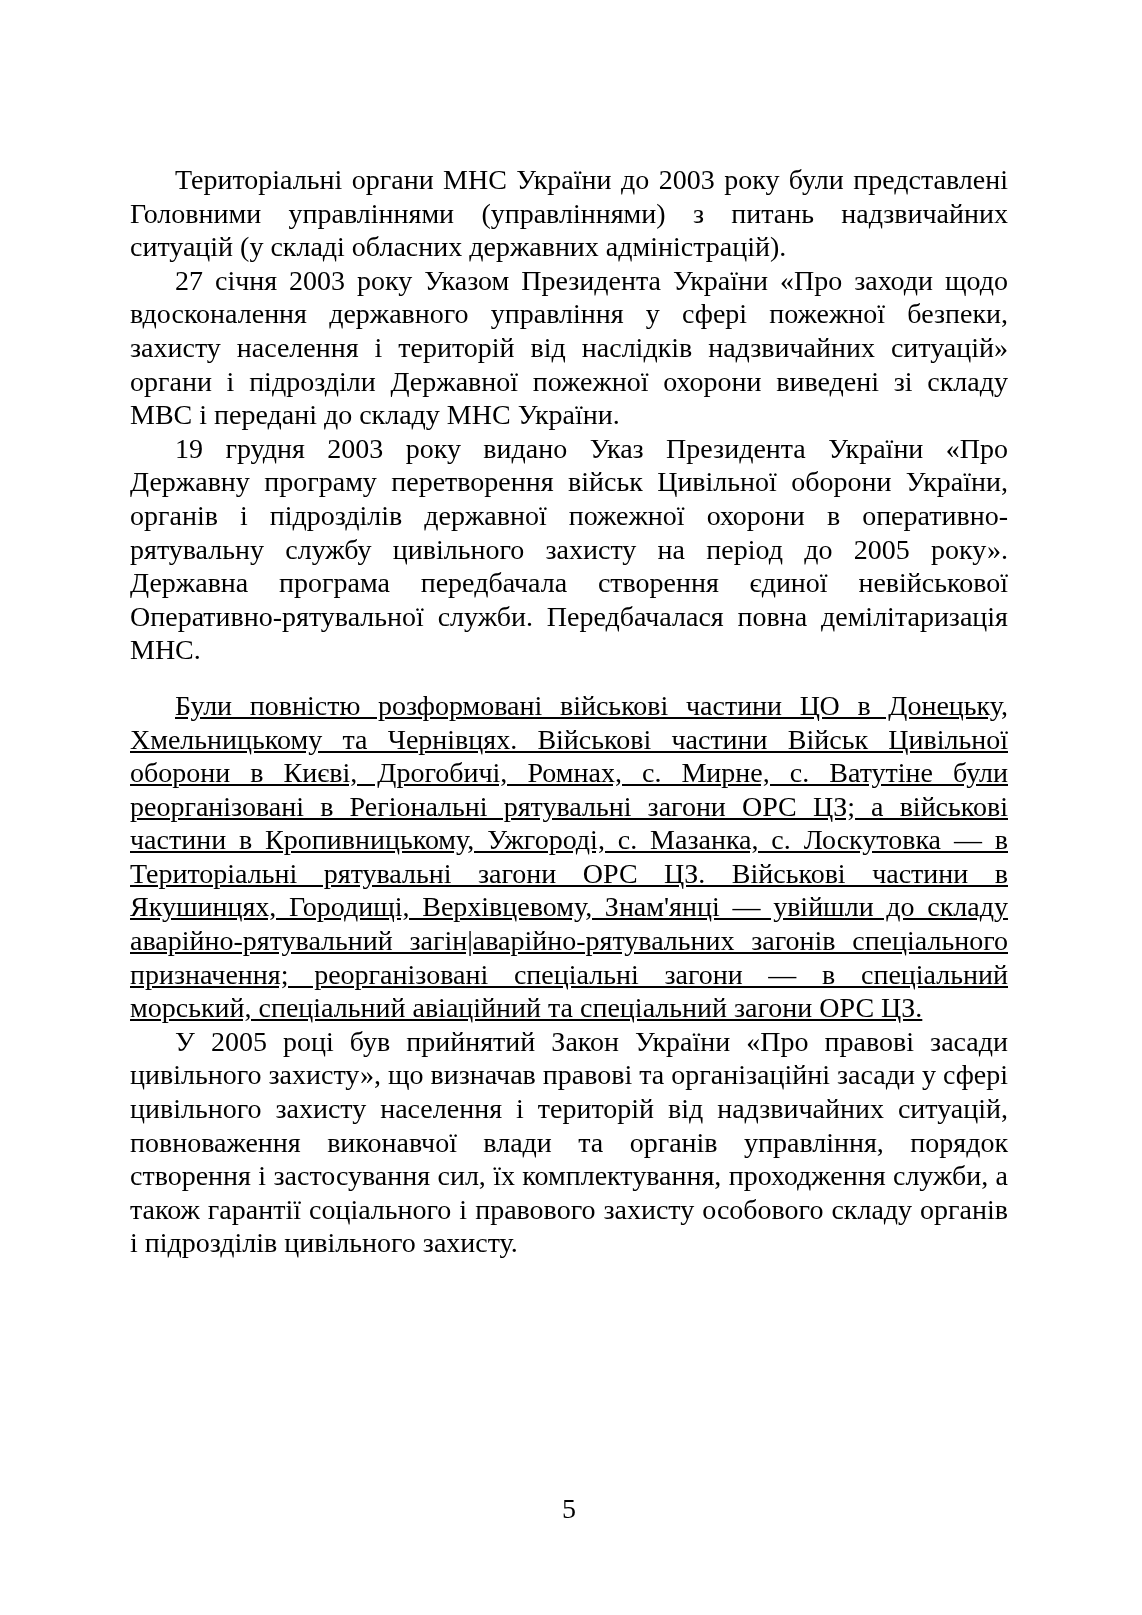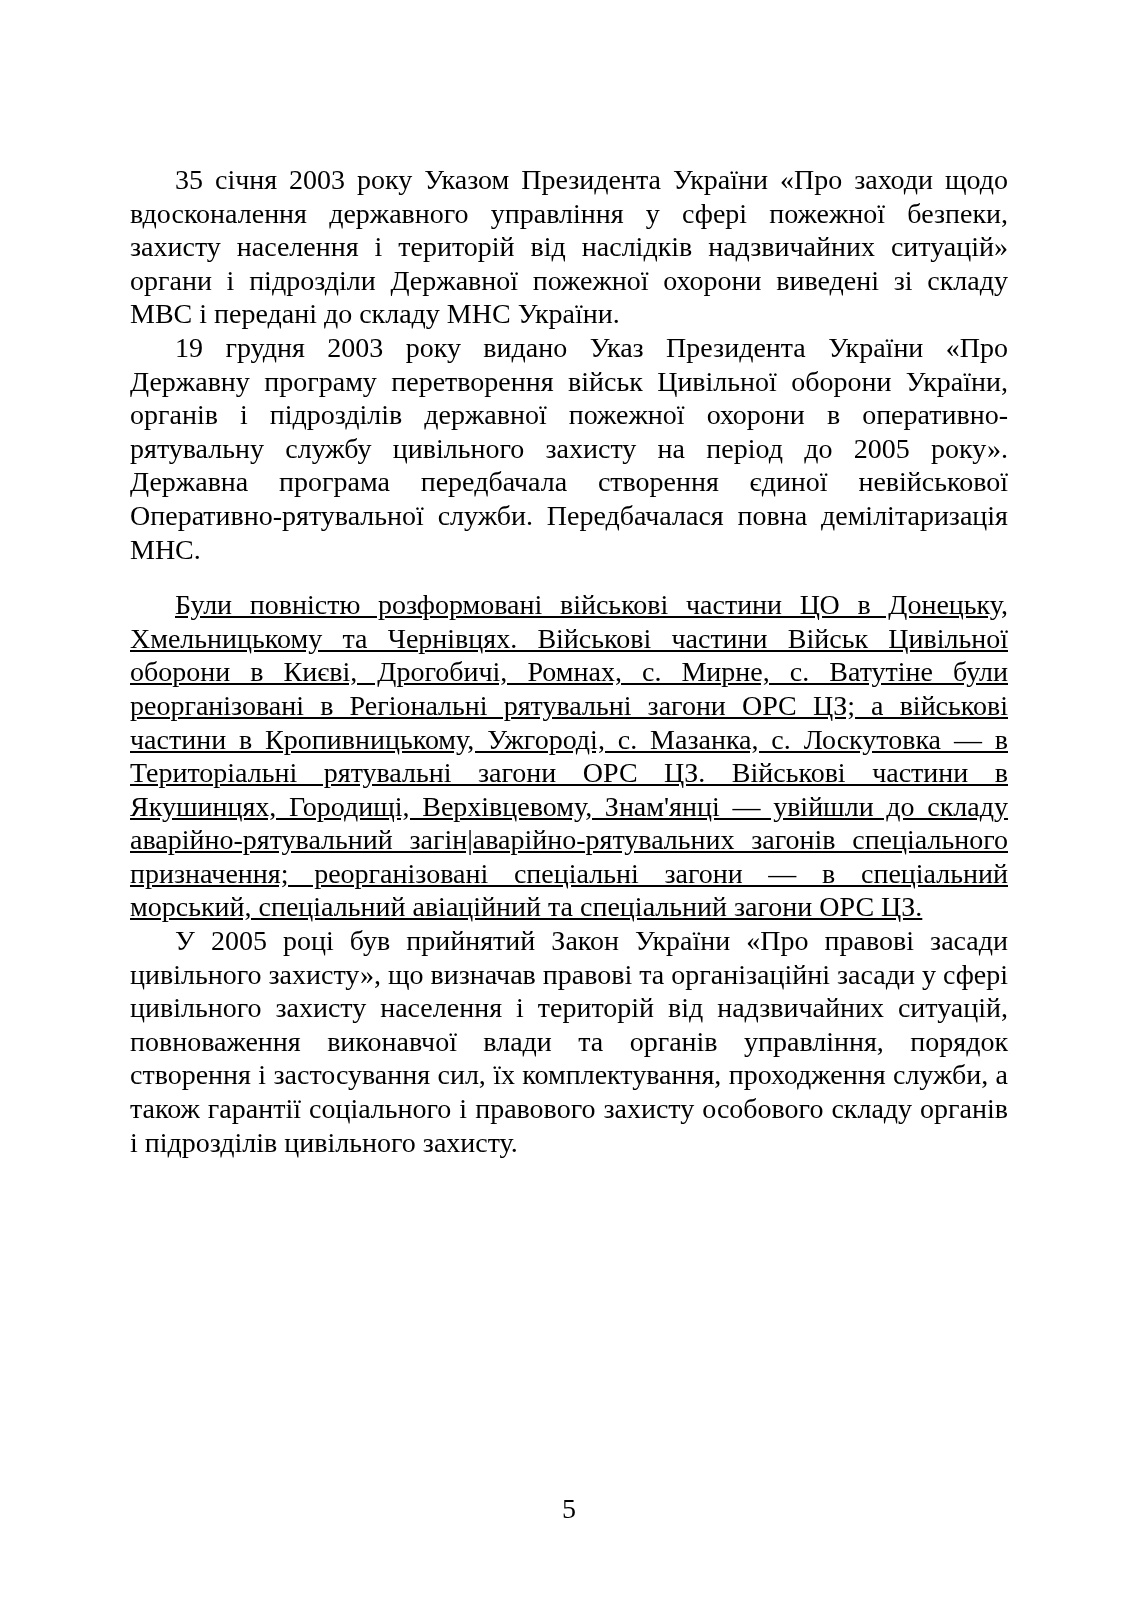--- a/index.html
+++ b/index.html
@@ -42,19 +42,20 @@
     text-align: center;
     font-size: 28px;
     line-height: 33.6px;
   }
 </style>
 </head>
 <body>
 
 <div class="page">
   <div class="text-block">
-    <p class="para">35 січня 2003 року Указом Президента України «Про заходи щодо вдосконалення державного управління у сфері пожежної безпеки, захисту населення і територій від наслідків надзвичайних ситуацій» органи і підрозділи Державної пожежної охорони виведені зі складу МВС і передані до складу МНС України.</p>
+    <p class="para">Територіальні органи МНС України до 2003 року були представлені Головними управліннями (управліннями) з питань надзвичайних ситуацій (у складі обласних державних адміністрацій).</p>
+    <p class="para">27 січня 2003 року Указом Президента України «Про заходи щодо вдосконалення державного управління у сфері пожежної безпеки, захисту населення і територій від наслідків надзвичайних ситуацій» органи і підрозділи Державної пожежної охорони виведені зі складу МВС і передані до складу МНС України.</p>
     <p class="para">19 грудня 2003 року видано Указ Президента України «Про Державну програму перетворення військ Цивільної оборони України, органів і підрозділів державної пожежної охорони в оперативно-рятувальну службу цивільного захисту на період до 2005 року». Державна програма передбачала створення єдиної невійськової Оперативно-рятувальної служби. Передбачалася повна демілітаризація МНС.</p>
     <p class="para spaced">Були повністю розформовані військові частини ЦО в Донецьку, Хмельницькому та Чернівцях. Військові частини Військ Цивільної оборони в Києві, Дрогобичі, Ромнах, с. Мирне, с. Ватутіне були реорганізовані в Регіональні рятувальні загони ОРС ЦЗ; а військові частини в Кропивницькому, Ужгороді, с. Мазанка, с. Лоскутовка — в Територіальні рятувальні загони ОРС ЦЗ. Військові частини в Якушинцях, Городищі, Верхівцевому, Знам'янці — увійшли до складу аварійно-рятувальний загін|аварійно-рятувальних загонів спеціального призначення; реорганізовані спеціальні загони — в спеціальний морський, спеціальний авіаційний та спеціальний загони ОРС ЦЗ.</p>
     <p class="para">У 2005 році був прийнятий Закон України «Про правові засади цивільного захисту», що визначав правові та організаційні засади у сфері цивільного захисту населення і територій від надзвичайних ситуацій, повноваження виконавчої влади та органів управління, порядок створення і застосування сил, їх комплектування, проходження служби, а також гарантії соціального і правового захисту особового складу органів і підрозділів цивільного захисту.</p>
   </div>
   <div class="page-number">5</div>
 </div>
 
 </body></html>

